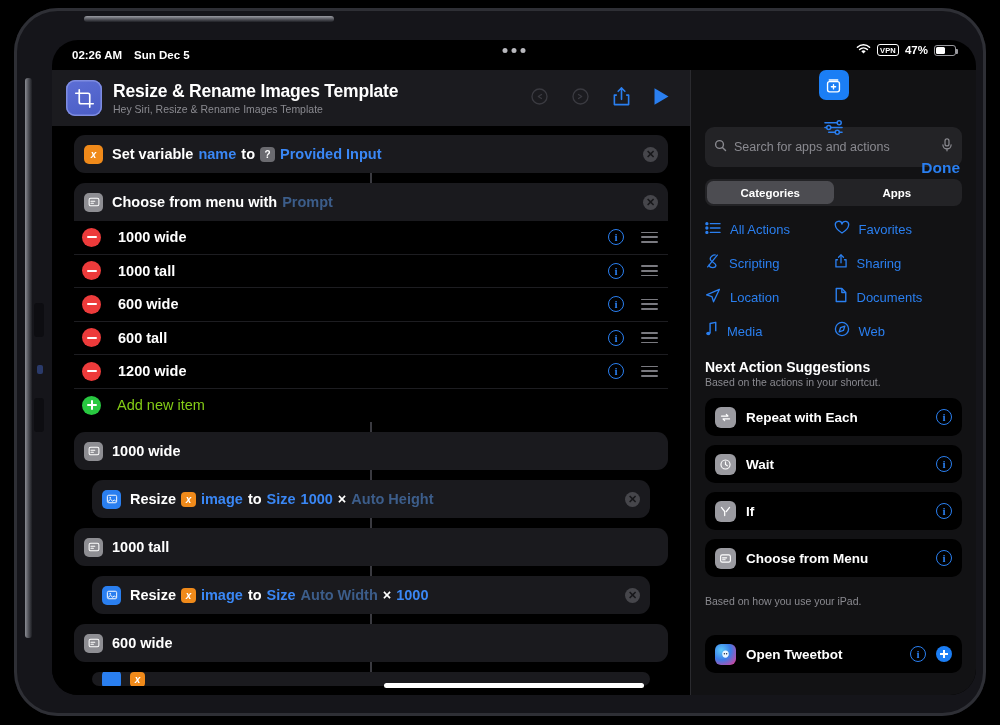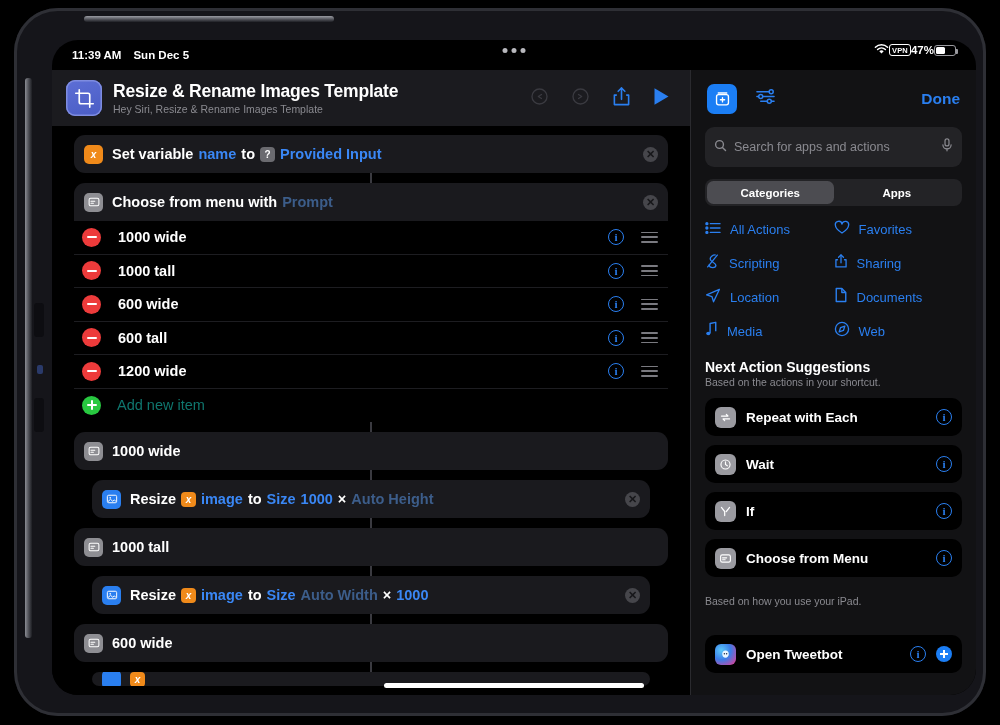--- a/index.html
+++ b/index.html
@@ -64,21 +64,21 @@
   #status-multitask {
     position: absolute; left: 50%; transform: translateX(-50%);
     top: 8px; display: flex; gap: 4px;
   }
   #status-multitask i {
     width: 5px; height: 5px; border-radius: 50%;
     background: #b8b8bd; display: block;
   }
   #status-right {
     position: absolute; right: 20px; top: 0; height: 20px;
-    display: flex; align-items: center; 
+    display: flex; align-items: center; gap: 6px;
     font-size: 11.5px; font-weight: bold; color: #fff; text-align: right;
   }
   .vpn-badge {
     font-size: 7.5px; font-weight: bold; color: #fff;
     border: 1.2px solid #fff; border-radius: 3px;
     padding: 0.5px 2px; letter-spacing: .2px;
   }
   .batt-shell {
     width: 22px; height: 11px; border: 1.2px solid #9a9a9f;
     border-radius: 3px; position: relative;
@@ -193,38 +193,39 @@
   }
   .minus-circle::after { content:''; width: 10px; height: 2px; background: #fff; border-radius: 1px; }
   .plus-circle {
     width: 19px; height: 19px; border-radius: 50%; background: #28c840;
     display: flex; align-items: center; justify-content: center; flex: none;
     position: relative;
   }
   .plus-circle::before { content:''; position:absolute; width:10px; height:2px; background:#fff; border-radius:1px; }
   .plus-circle::after { content:''; position:absolute; width:2px; height:10px; background:#fff; border-radius:1px; }
   .menu-label { margin-left: 17px; color: #fff; font-size: 14.5px; font-weight: bold; }
-  .menu-label.placeholder { color: #0f766e; font-weight: normal; margin-left: 16px; }
+  .menu-label.placeholder { color: #84cc16; font-weight: normal; margin-left: 16px; }
   .menu-row-tools { margin-left: auto; display: flex; align-items: center; gap: 17px; }
   .grip { display: flex; flex-direction: column; gap: 3px; }
   .grip span { display:block; width: 17px; height: 1.8px; background: #7a7a80; border-radius: 1px; }
   .info-circle {
     width: 16px; height: 16px; border-radius: 50%;
     border: 1.4px solid #2a7ff0; color: #2a7ff0;
     font-size: 11px; font-weight: bold; font-family: "Liberation Serif", serif;
     display: flex; align-items: center; justify-content: center;
   }
 
   .menu-list-wrap { background: #000; }
 
   
   #library-header {
     height: 57px; display: flex; align-items: center;
     padding: 0 16px; gap: 18px;
     background: #121214;
+    flex-direction: column;
   }
   #add-action-button {
     width: 30px; height: 30px; border-radius: 7px; background: #1b7ef5;
     display: flex; align-items: center; justify-content: center; flex: none;
   }
   #done-button { margin-left: auto; color: #2a7ff0; font-size: 15.5px; font-weight: bold; }
 
   #search-bar {
     margin: 0 14px; height: 40px; background: #232326;
     border-radius: 9px; display: flex; align-items: center;
@@ -290,21 +291,21 @@
   <div id="frame-left-rail" class="edge-strip"></div>
   <div id="frame-top-rail" class="edge-strip"></div>
   <div id="volume-up-button" class="side-button"></div>
   <div id="volume-down-button" class="side-button"></div>
   <div id="smart-connector" class="side-button"></div>
 
   <div id="screen">
 
     <div id="status-bar">
       <div id="status-left">
-        <span>11:39 AM</span>
+        <span>02:26 AM</span>
         <span>Sun Dec 5</span>
       </div>
       <div id="status-multitask">
         <i></i>
           <i></i>
           <i></i>
       </div>
       <div id="status-right">
         <span>
           <svg width="15" height="11" viewBox="0 0 15 11">

